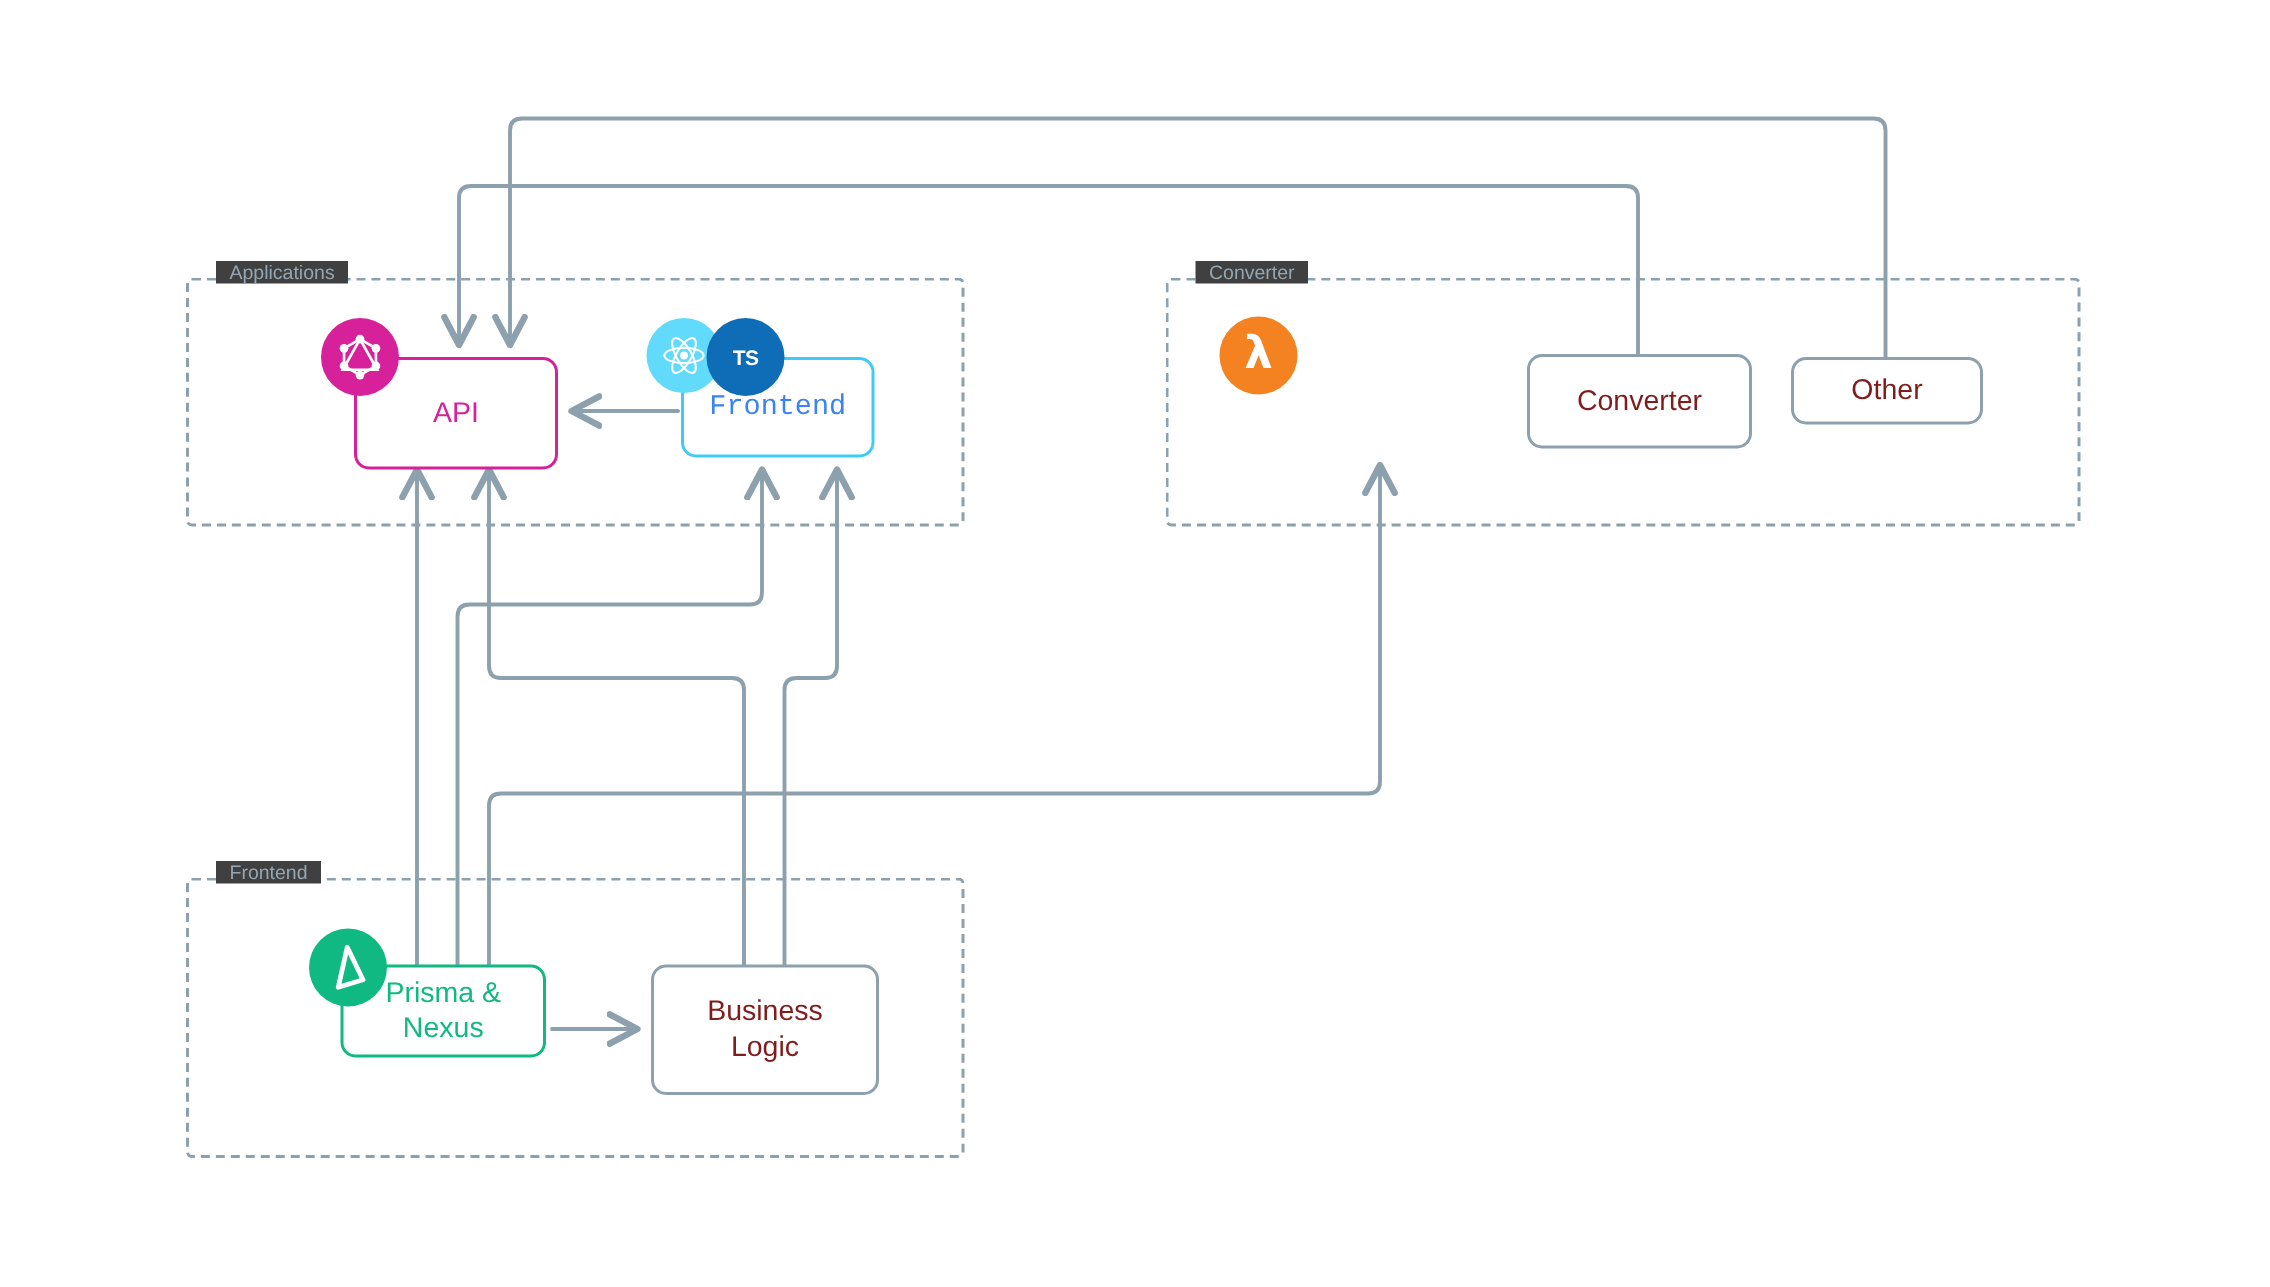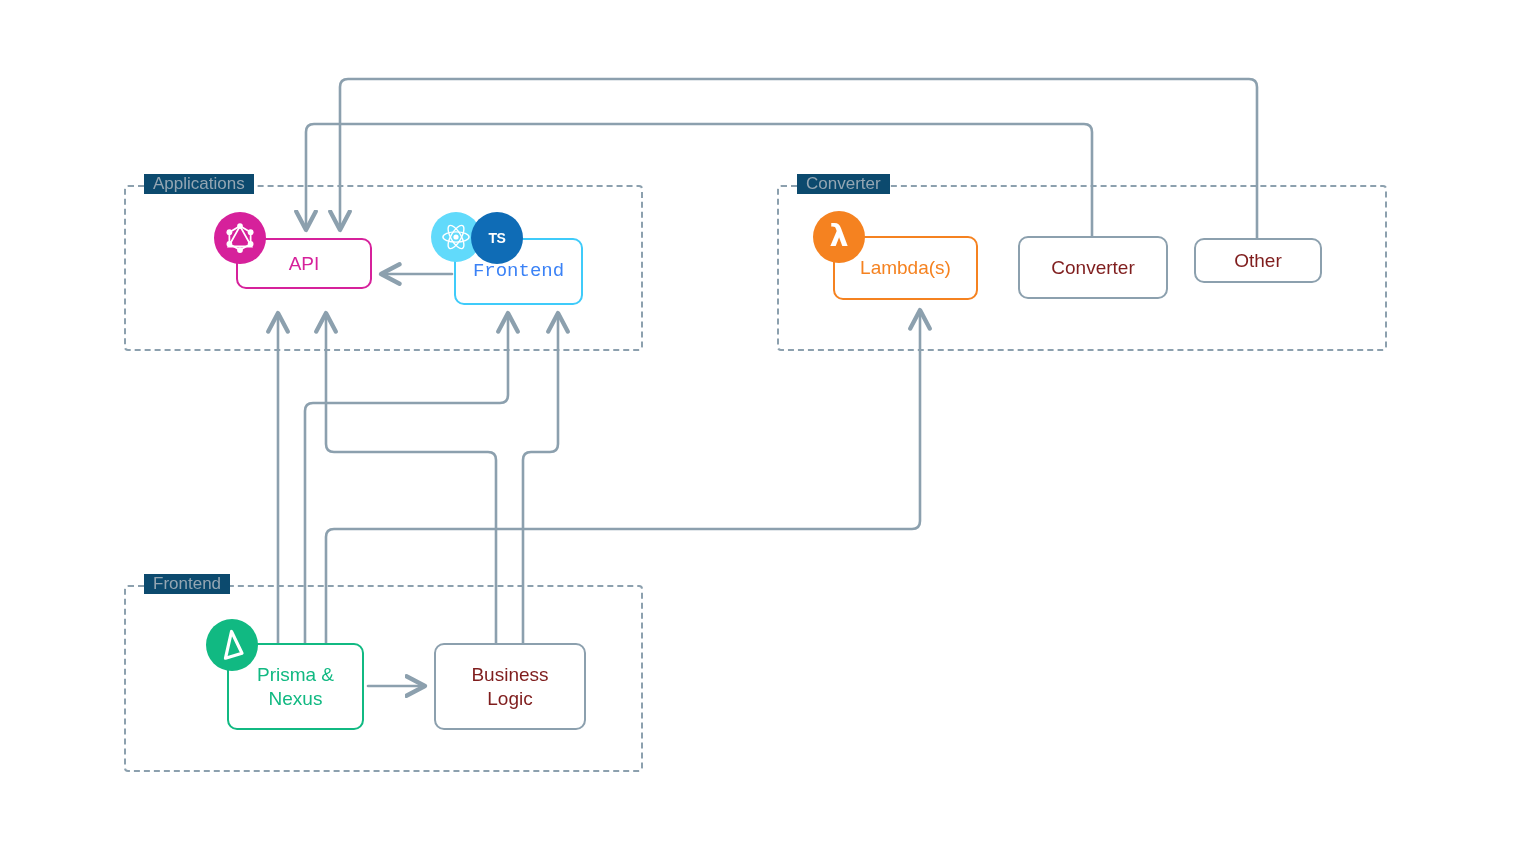--- a/index.html
+++ b/index.html
@@ -79,23 +79,23 @@
   .group {
     position: absolute;
     box-sizing: border-box;
     border: 2.5px dashed #8CA0AE;
     border-radius: 4px;
     z-index: 2;
     background: transparent;
   }
   .group-label {
     position: absolute;
-    background: #0c4a6e;
+    background: #404040;
     color: #94A6B3;
-    font-size: 17px;
+    font-size: 13px;
     padding: 0 9px;
     z-index: 5;
     white-space: nowrap;
   }
 </style>
 </head>
 <body>
 
 <div id="canvas">
 
@@ -129,21 +129,21 @@
 
   <div class="group" style="left:124px; top:185px; width:519px; height:166px;"></div>
   <div class="group-label" style="left:144px; top:174px;">Applications</div>
 
   <div class="group" style="left:777px; top:185px; width:610px; height:166px;"></div>
   <div class="group-label" style="left:797px; top:174px;">Converter</div>
 
   <div class="group" style="left:124px; top:585px; width:519px; height:187px;"></div>
   <div class="group-label" style="left:144px; top:574px;">Frontend</div>
 
-  <div class="node api" style="left:236px; top:238px; width:136px; height:51px;">
+  <div class="node api" style="left:236px; top:238px; width:136px; height:75px;">
     <span>API</span>
   </div>
   <div class="badge badge-graphql" style="left:214px; top:212px; width:52px; height:52px;">
     <svg width="34" height="34" viewBox="0 0 40 40" aria-hidden="true">
       <g stroke="#ffffff" stroke-width="2.1" fill="none">
         <path d="M20 6 L33.5 30 L6.5 30 Z"></path>
         <line x1="20" y1="6" x2="7.5" y2="13.2"></line>
         <line x1="20" y1="6" x2="32.5" y2="13.2"></line>
         <line x1="7.5" y1="13.2" x2="7.5" y2="27"></line>
         <line x1="32.5" y1="13.2" x2="32.5" y2="27"></line>
@@ -171,36 +171,33 @@
         <ellipse cx="22" cy="22" rx="16" ry="6.2" transform="rotate(60 22 22)"></ellipse>
         <ellipse cx="22" cy="22" rx="16" ry="6.2" transform="rotate(120 22 22)"></ellipse>
       </g>
       <circle cx="22" cy="22" r="3.2" fill="#ffffff"></circle>
     </svg>
   </div>
   <div class="badge badge-ts" style="left:471px; top:212px; width:52px; height:52px;">
     <span class="ts-text">TS</span>
   </div>
 
-  <div class="node lambda" style="left:833px; top:236px; width:145px; height:64px;">
-    <span>Lambda(s)</span>
-  </div>
   <div class="badge badge-lambda" style="left:813px; top:211px; width:52px; height:52px;">
     <span class="lambda-text">λ</span>
   </div>
 
   <div class="node" style="left:1018px; top:236px; width:150px; height:63px;">
     <span>Converter</span>
   </div>
 
   <div class="node" style="left:1194px; top:238px; width:128px; height:45px;">
     <span>Other</span>
   </div>
 
-  <div class="node prisma" style="left:227px; top:643px; width:137px; height:87px;">
+  <div class="node prisma" style="left:227px; top:643px; width:137px; height:62px;">
     <span>
       <span>Prisma &amp;</span><br>
       <span>Nexus</span>
     </span>
   </div>
   <div class="badge badge-prisma" style="left:206px; top:619px; width:52px; height:52px;">
     <svg width="30" height="34" viewBox="0 0 30 34" aria-hidden="true">
       <path d="M14.5 3.5 L25 25.2 L8.5 30.2 Z" fill="none" stroke="#ffffff" stroke-width="3.2" stroke-linejoin="round"></path>
     </svg>
   </div>

